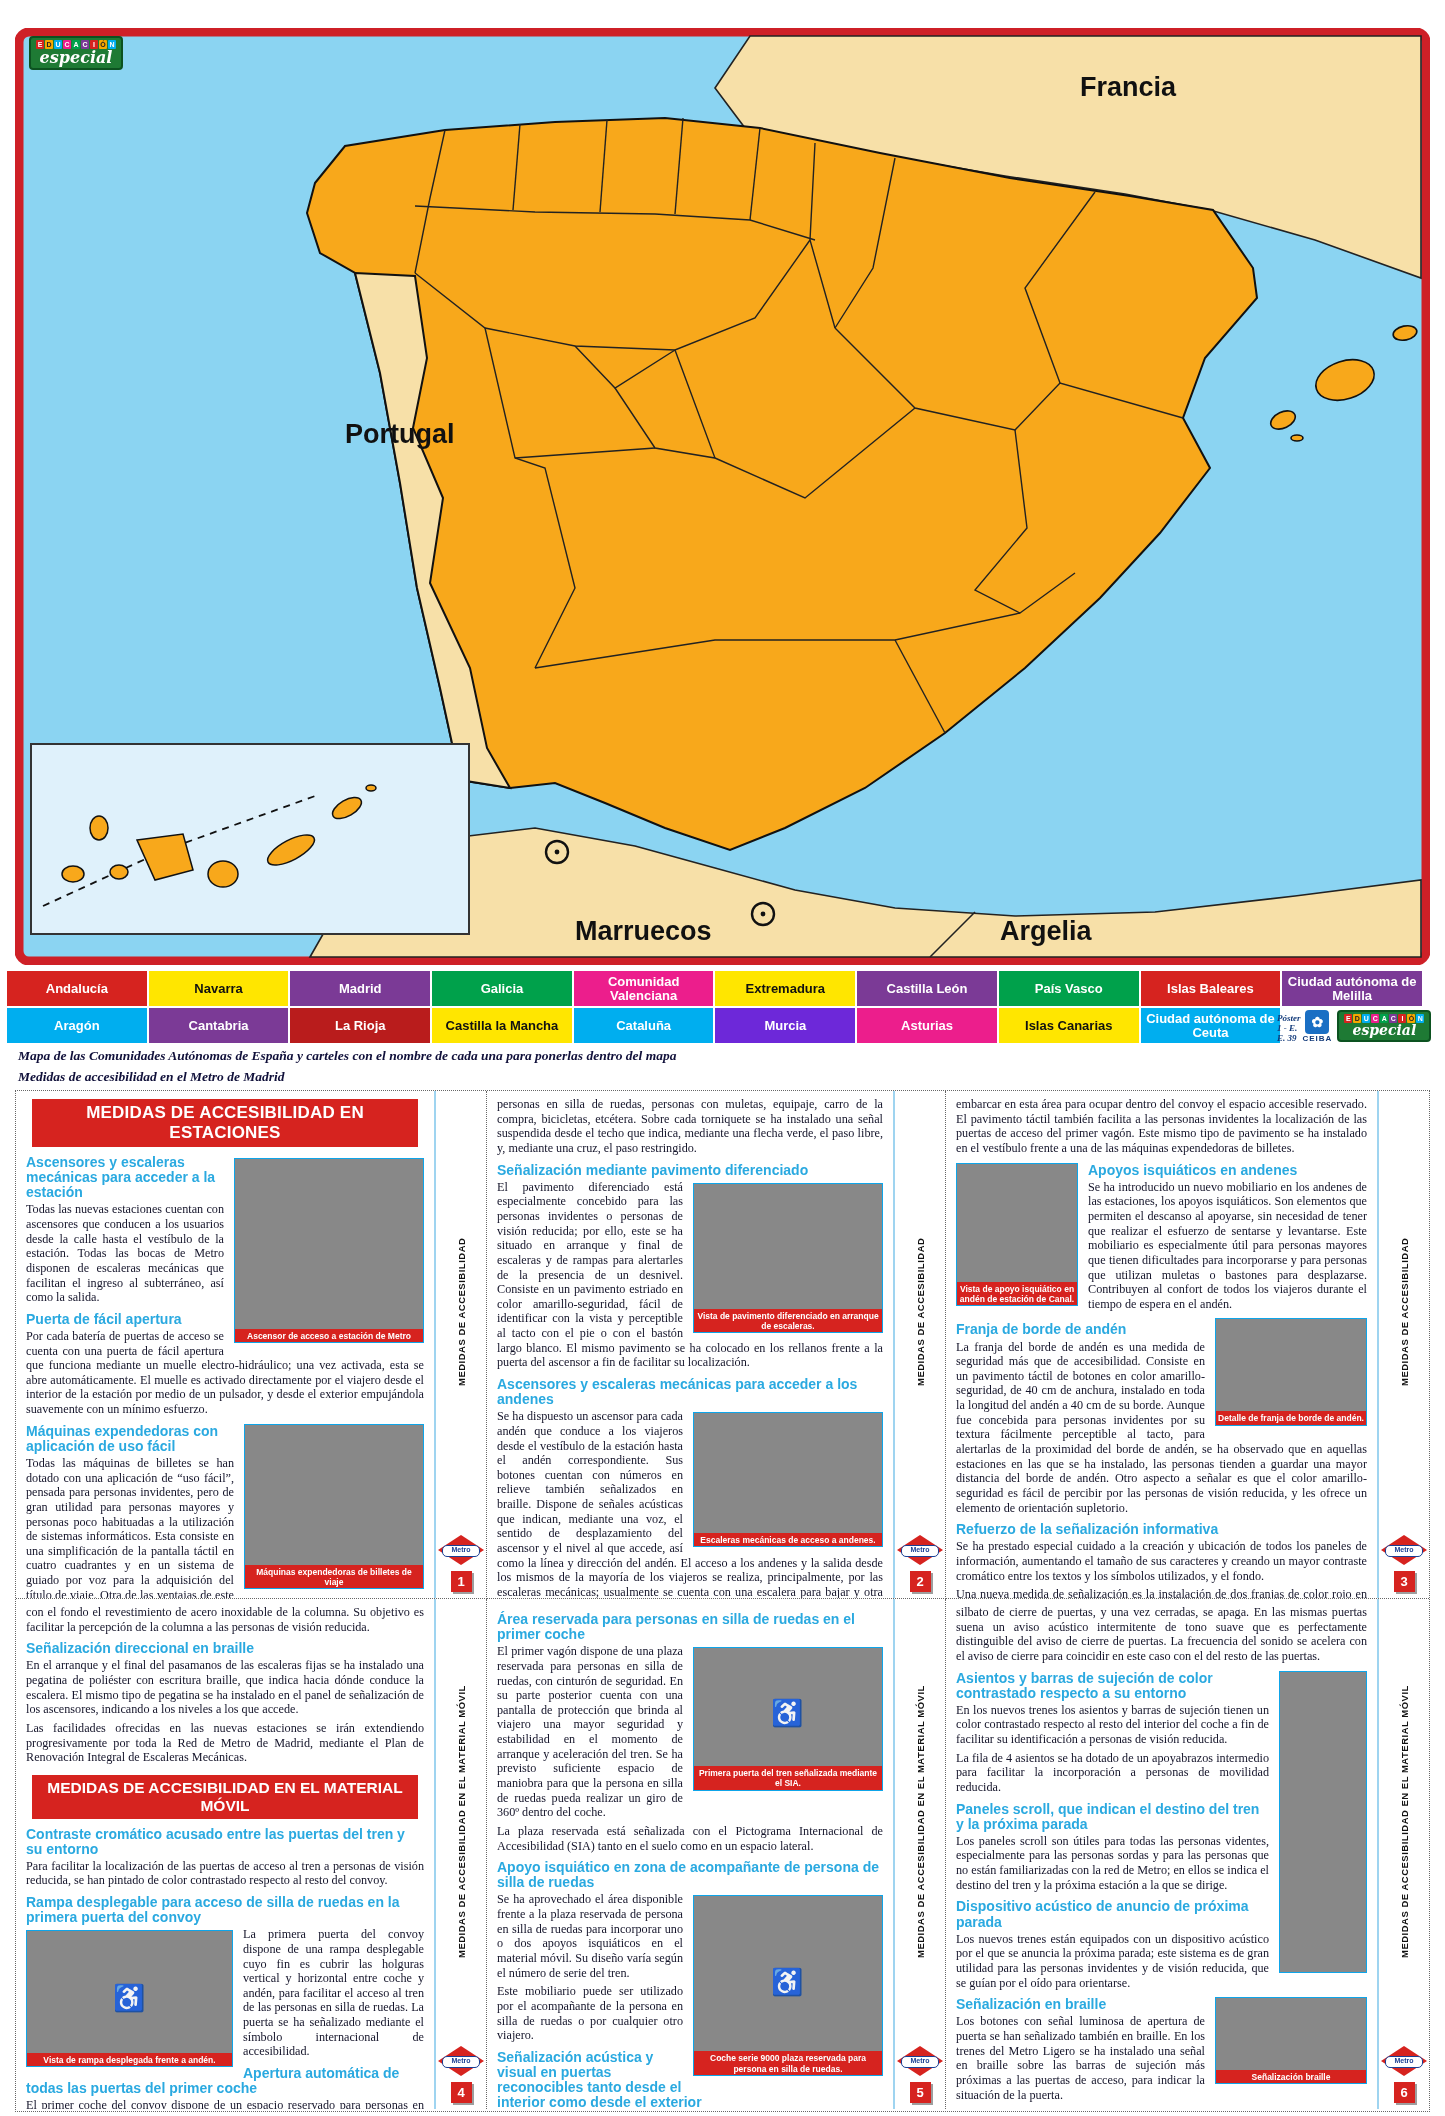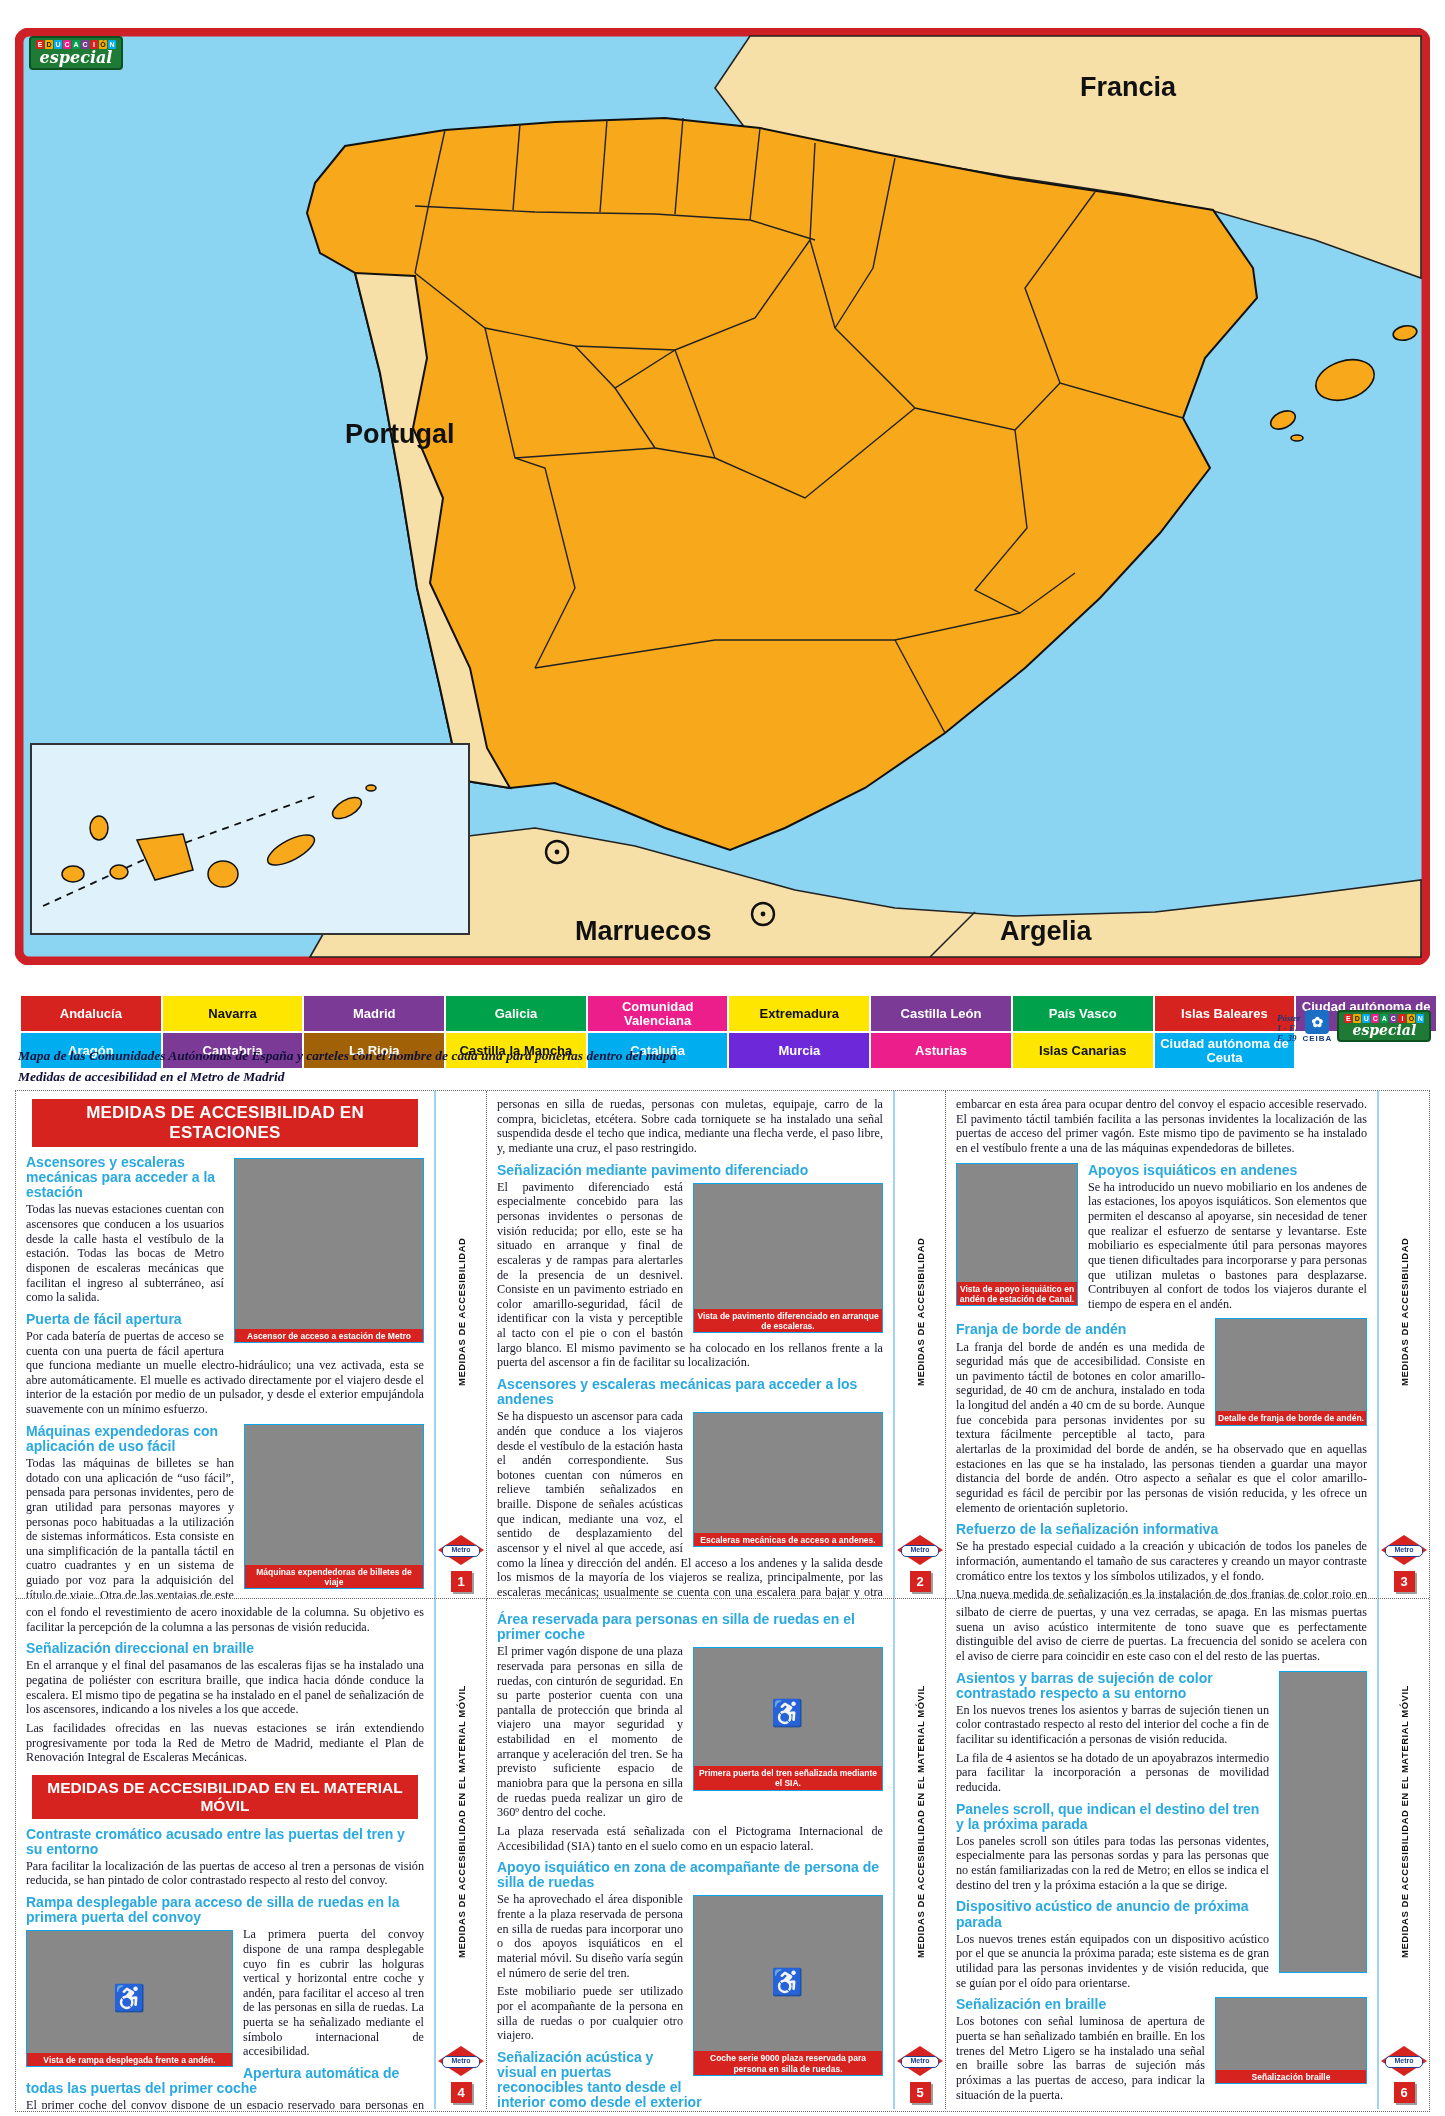--- a/index.html
+++ b/index.html
@@ -8,21 +8,21 @@
   .map-wrap{position:absolute;left:15px;top:28px;width:1415px;height:937px;}
   .map-wrap svg{display:block;}
   .map-label{font:bold 27px "Liberation Sans",sans-serif;fill:#111;}
   
   .edulogo{position:absolute;background:#1e7a34;border:2px solid #0c5220;border-radius:4px;padding:2px 5px 3px;display:flex;flex-direction:column;align-items:center;gap:1px;}
   .edulogo .caps{display:flex;gap:1px;}
   .edulogo .caps i{font:bold 7px/9px "Liberation Sans",sans-serif;font-style:normal;color:#fff;width:8px;height:9px;text-align:center;border-radius:1px;}
   .edulogo .script{font:italic bold 16px/15px "DejaVu Serif",serif;color:#fff;}
   .edulogo.small .script{font-size:14px;line-height:13px;}
   
-  .legend{position:absolute;left:21px;top:971px;width:1415px;margin-top:25px;}
+  .legend{position:absolute;left:7px;top:971px;width:1415px;}
   .legrow{display:grid;grid-template-columns:repeat(10,1fr);gap:2px;margin-bottom:2px;}
   .legcell{min-height:33px;display:flex;align-items:center;justify-content:center;text-align:center;font:bold 13px/14px "Liberation Sans",sans-serif;padding:1px 2px;}
   .legcell.blank{background:#fff;}
   
   .corner{position:absolute;right:18px;top:996px;width:150px;display:flex;flex-direction:row;align-items:flex-end;gap:2px;z-index:5;margin-top:14px;}
   .poster-ref{font:italic bold 9px "Liberation Serif",serif;color:#123a7a;}
   .corner-row{display:flex;align-items:flex-start;gap:5px;}
   .ceiba{display:flex;flex-direction:column;align-items:center;}
   .ceiba .glyph{width:24px;height:24px;background:#1a6fc4;border-radius:4px;color:#fff;font:bold 14px/24px "Liberation Sans",sans-serif;text-align:center;}
   .ceiba .txt{font:bold 8px "Liberation Sans",sans-serif;color:#123a7a;letter-spacing:1px;}
@@ -167,21 +167,21 @@
     <div class="legcell" style="background:#ec1e8c;color:#fff">Comunidad Valenciana</div>
     <div class="legcell" style="background:#ffe600;color:#111">Extremadura</div>
     <div class="legcell" style="background:#7b3a96;color:#fff">Castilla León</div>
     <div class="legcell" style="background:#00a14b;color:#fff">País Vasco</div>
     <div class="legcell" style="background:#d6231f;color:#fff">Islas Baleares</div>
     <div class="legcell" style="background:#7b3a96;color:#fff">Ciudad autónoma de Melilla</div>
   </div>
   <div class="legrow">
     <div class="legcell" style="background:#00aeef;color:#fff">Aragón</div>
     <div class="legcell" style="background:#7b3a96;color:#fff">Cantabria</div>
-    <div class="legcell" style="background:#a16207;color:#fff">La Rioja</div>
+    <div class="legcell" style="background:#b91c1c;color:#fff">La Rioja</div>
     <div class="legcell" style="background:#ffe600;color:#111">Castilla la Mancha</div>
     <div class="legcell" style="background:#00aeef;color:#fff">Cataluña</div>
     <div class="legcell" style="background:#6d28d9;color:#fff">Murcia</div>
     <div class="legcell" style="background:#ec1e8c;color:#fff">Asturias</div>
     <div class="legcell" style="background:#ffe600;color:#111">Islas Canarias</div>
     <div class="legcell" style="background:#00aeef;color:#fff">Ciudad autónoma de Ceuta</div>
     <div class="legcell blank"></div>
   </div>
 </div>
 

